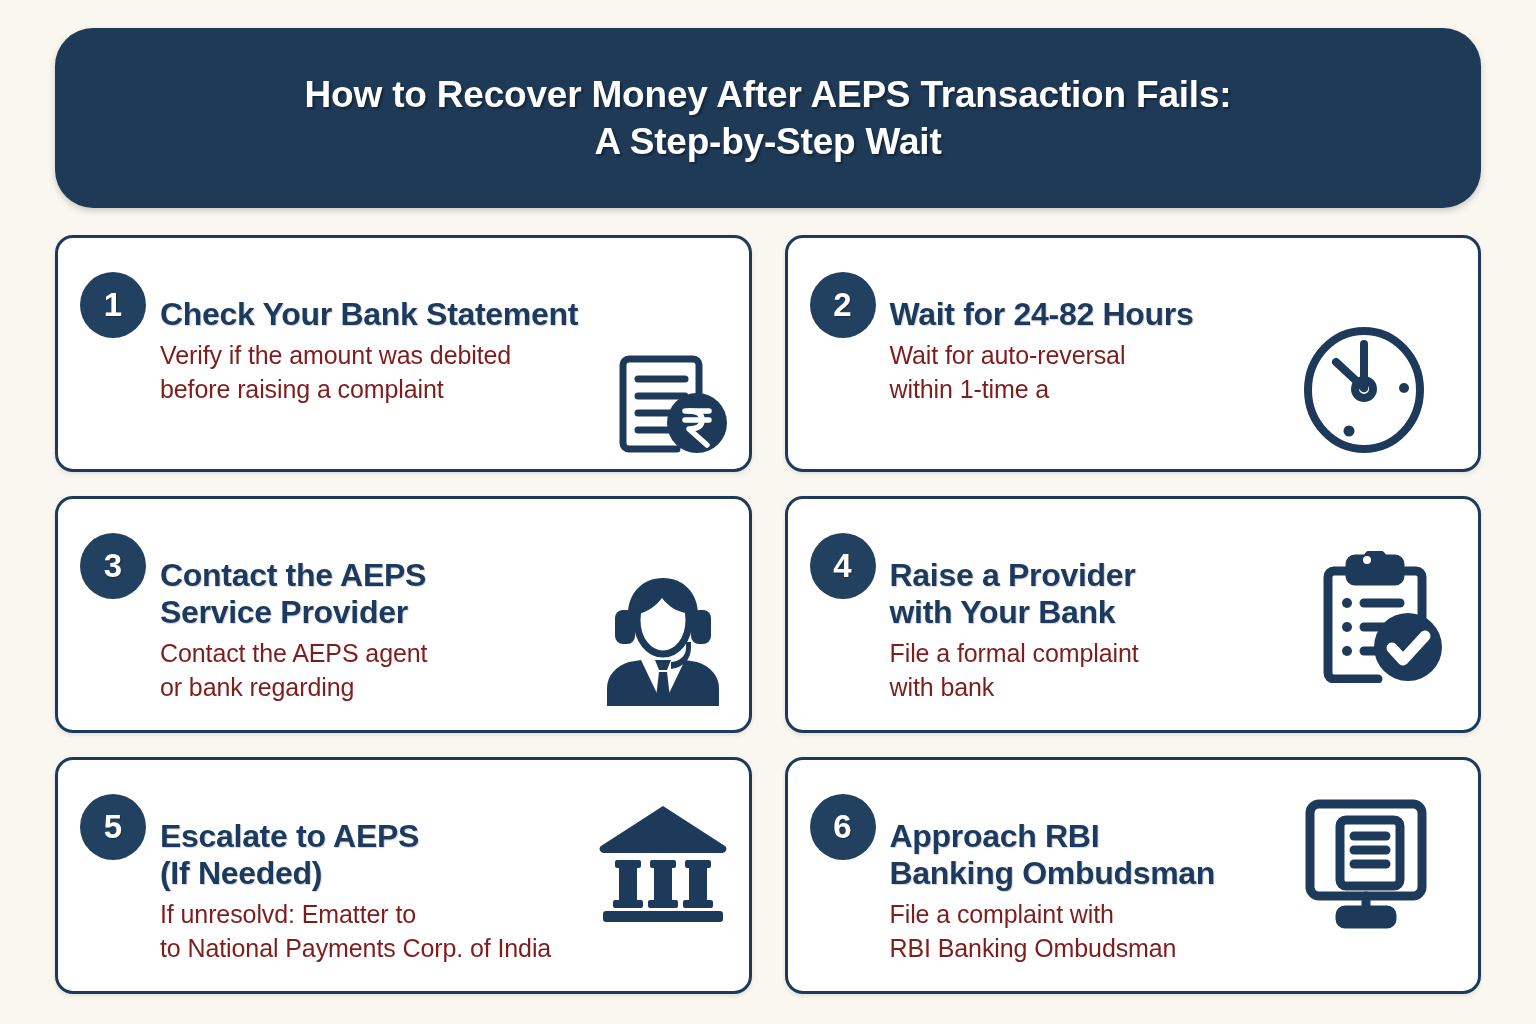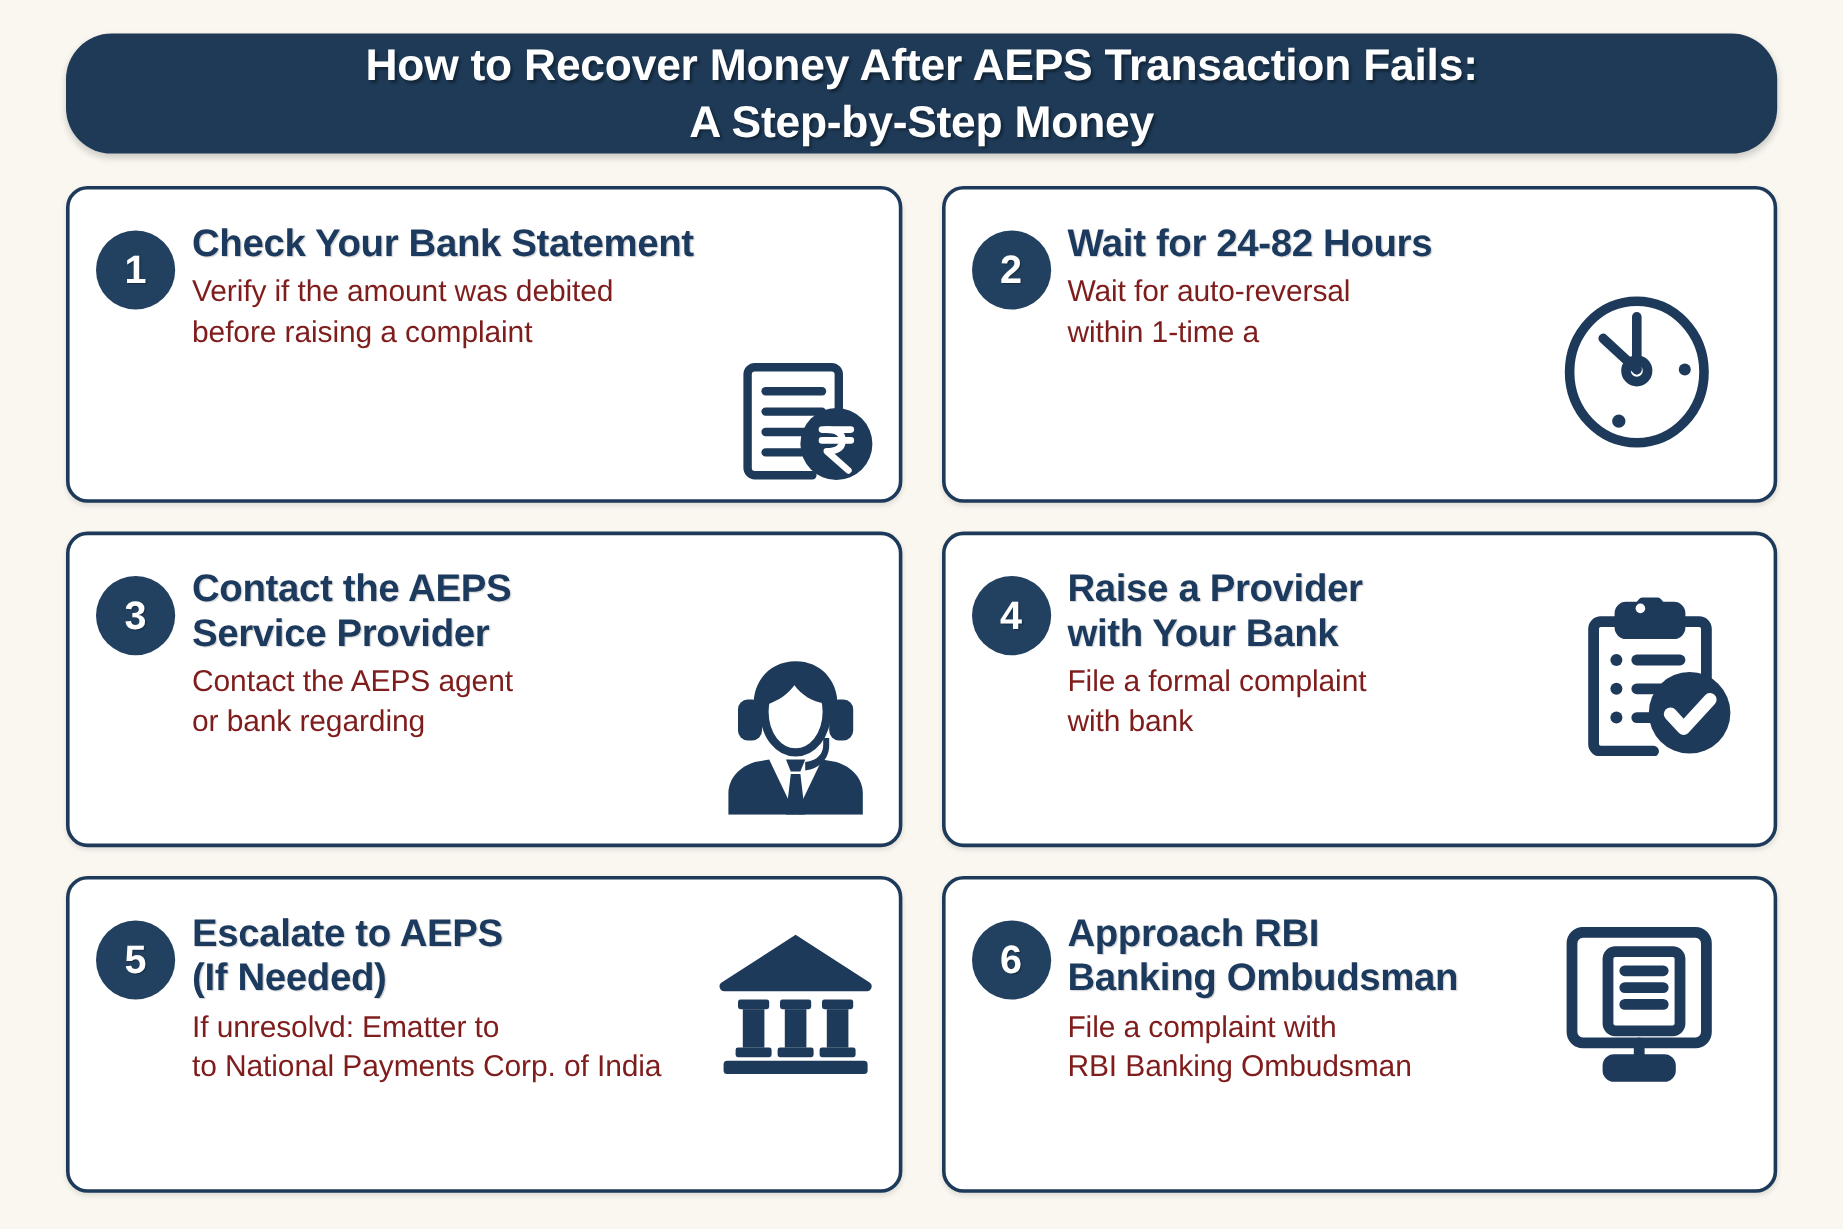--- a/index.html
+++ b/index.html
@@ -18,21 +18,21 @@
     height: 1024px;
     padding: 28px 55px 30px 55px;
     display: flex;
     flex-direction: column;
   }
 
   
   .title-banner {
     background: #1e3a57;
     border-radius: 38px;
-    height: 100px;
+    height: 180px;
     display: flex;
     flex-direction: column;
     align-items: center;
     justify-content: center;
     box-shadow: 0 3px 6px rgba(0,0,0,0.18);
     margin-bottom: 27px;
     flex: 0 0 auto;
   }
   .title-line {
     color: #ffffff;
@@ -93,20 +93,21 @@
 
   .card-title {
     color: #1b3a5e;
     font-size: 32px;
     font-weight: bold;
     line-height: 1.16;
     letter-spacing: -0.3px;
     text-shadow: 1px 1px 1px rgba(0,0,0,0.18);
     margin-bottom: 6px;
     white-space: pre-line;
+    margin-top: 32px;
   }
 
   .card-desc {
     color: #7f1d1d;
     font-size: 25px;
     font-weight: 400;
     line-height: 1.34;
     letter-spacing: -0.1px;
     white-space: pre-line;
   }
@@ -126,21 +127,21 @@
 
   svg { display: block; width: 100%; height: 100%; }
 </style>
 </head>
 <body>
 
 <div class="page">
 
   <div class="title-banner">
     <div class="title-line">How to Recover Money After AEPS Transaction Fails:</div>
-    <div class="title-line">A Step-by-Step Money</div>
+    <div class="title-line">A Step-by-Step Wait</div>
   </div>
 
   <div class="grid">
 
     <div class="card">
       <div class="badge">1</div>
       <div class="card-body">
         <div class="card-title">Check Your Bank Statement</div>
         <div class="card-desc">Verify if the amount was debited
 before raising a complaint</div>

